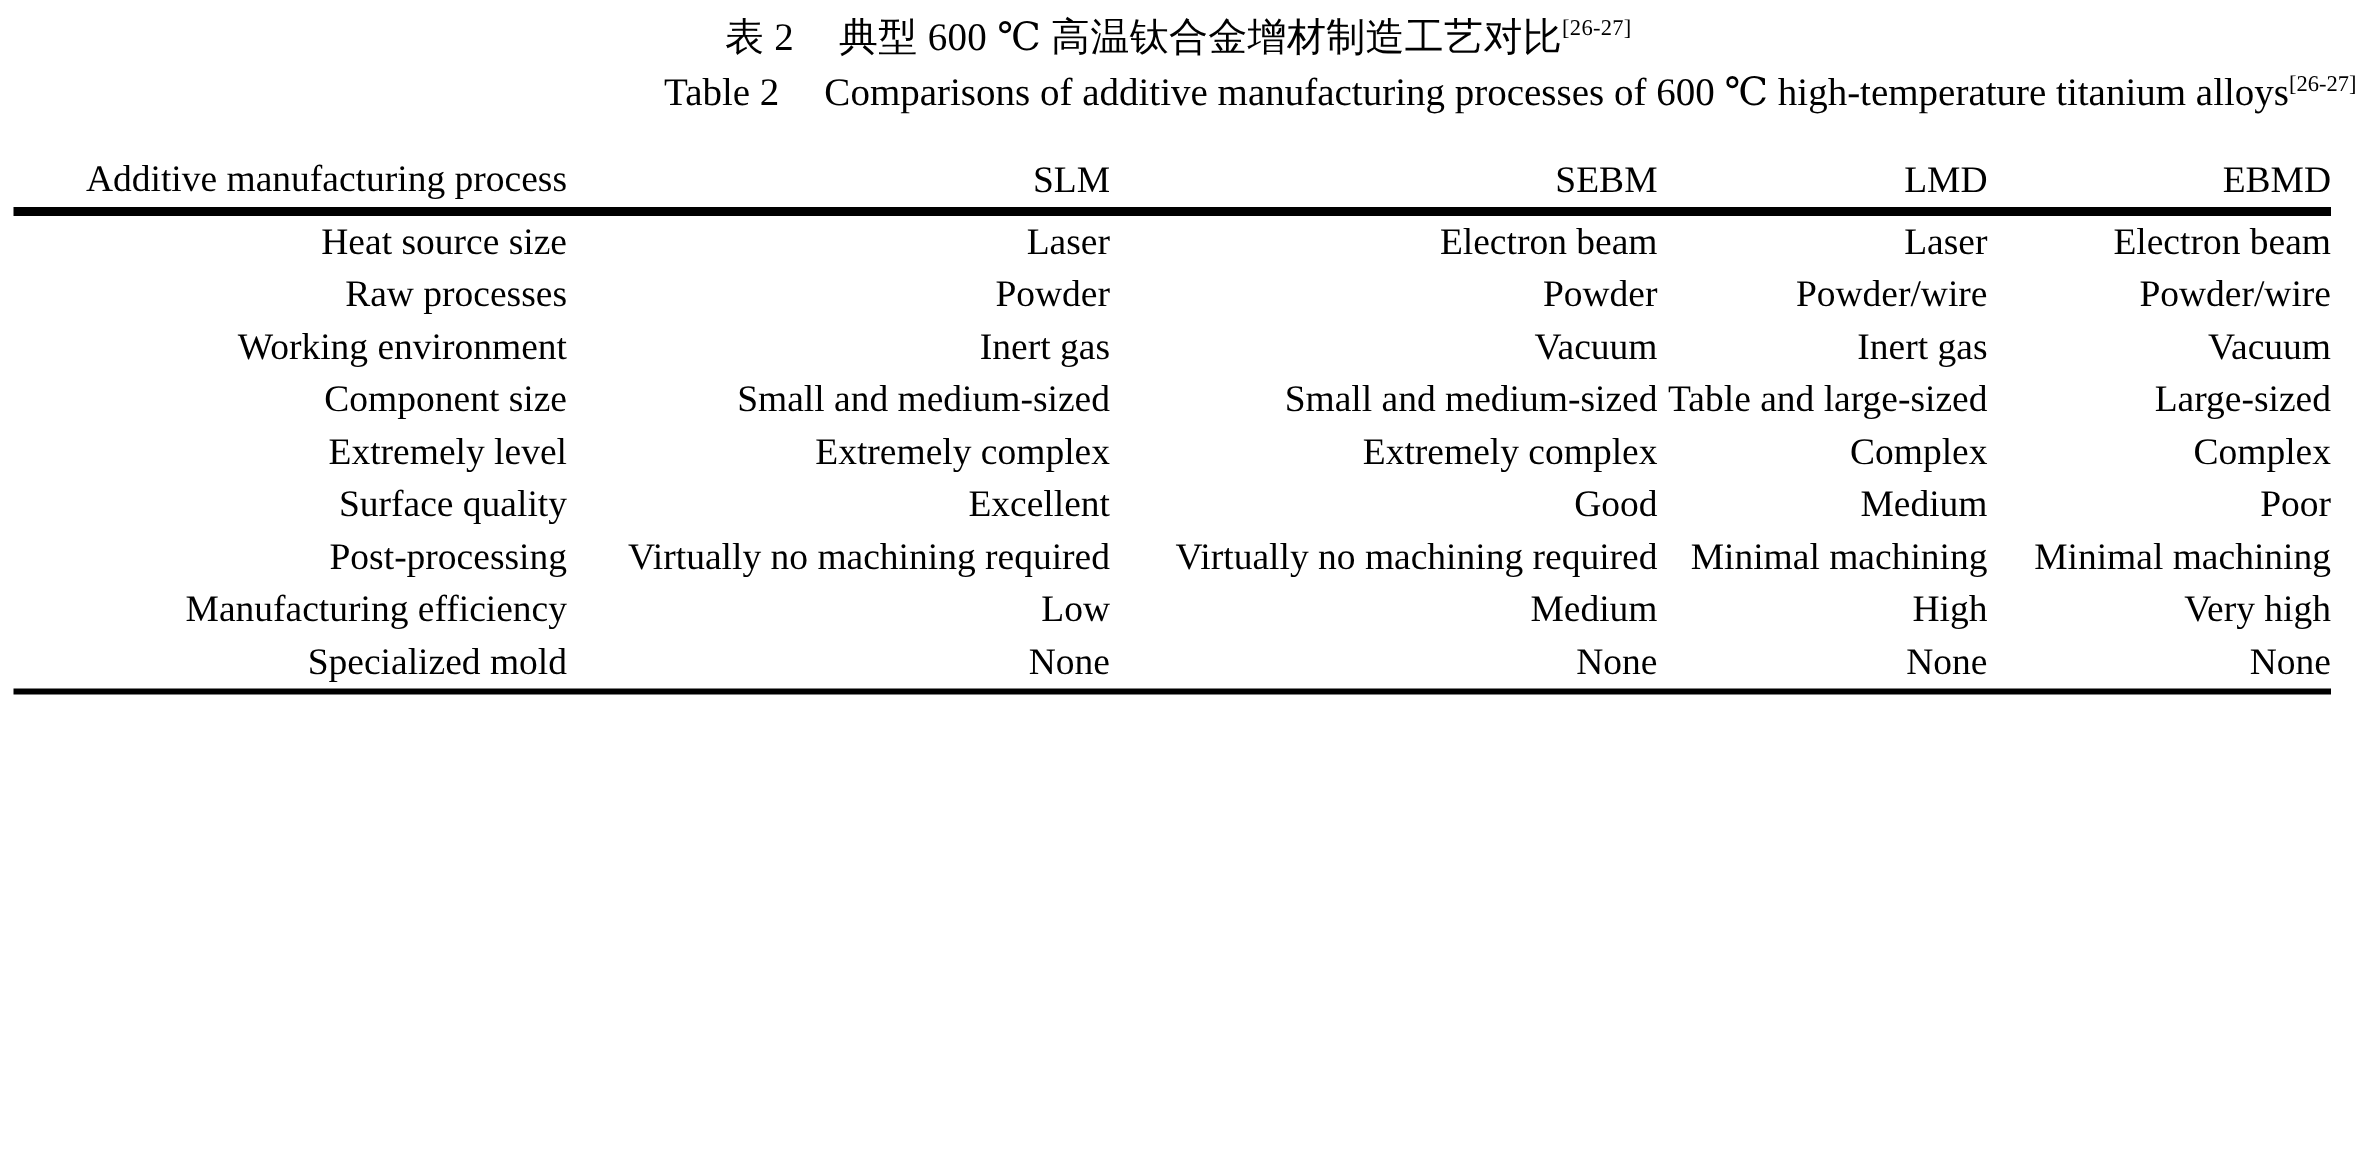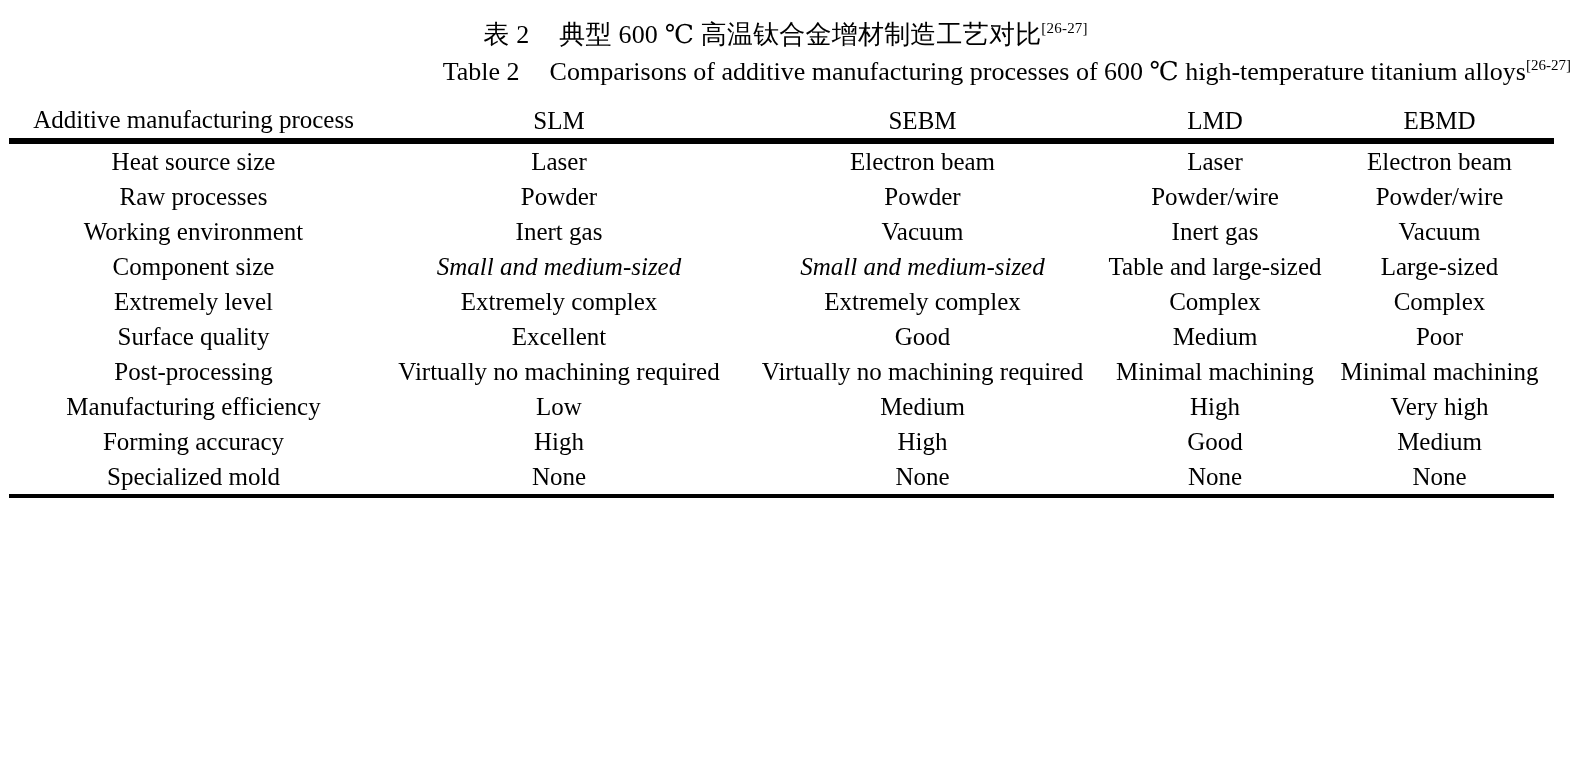--- a/index.html
+++ b/index.html
@@ -19,21 +19,21 @@
     position: relative;
     width: 1571px;
     height: 774px;
     box-sizing: border-box;
   }
 
   
   .caption-block {
     width: 1571px;
     text-align: center;
-    padding-top: 16px;
+    padding-top: 6px;
   }
   .caption-cn {
     font-size: 26px;
     line-height: 38px;
     white-space: pre;
     letter-spacing: 0.2px;
   }
   .caption-en {
     font-size: 26px;
     line-height: 36px;
@@ -60,21 +60,21 @@
   }
   table.tbl {
     width: 1545px;
     border-collapse: collapse;
     table-layout: fixed;
     font-size: 25px;
   }
   table.tbl td, table.tbl th {
     border: 0;
     padding: 0;
-    text-align: center;
+    text-align: right;
     vertical-align: top;
     font-weight: normal;
   }
 
   
   .rule-top {
     height: 0;
     border-top: 4px solid #000;
     font-size: 0;
     line-height: 0;
@@ -103,21 +103,21 @@
   .cell {
     padding: 7px 12px 7px 9px;
     line-height: 35px;
   }
   thead .cell {
     padding-top: 9px;
     padding-bottom: 9px;
   }
   .hdr-first { line-height: 34px; }
 
-  .nowrapcell { white-space: nowrap; font-style: italic; }
+  .nowrapcell { white-space: nowrap; }
 </style>
 </head>
 <body>
 
 <div class="page">
 
   <div class="caption-block">
     <div class="caption-cn"><span class="label">表 2</span><span class="sp"></span><span>典型 600 ℃ 高温钛合金增材制造工艺对比</span><sup class="ref">[26-27]</sup></div>
     <div class="caption-en"><span class="label">Table 2</span><span class="sp"></span><span>Comparisons of additive manufacturing processes of 600 ℃ high-temperature titanium alloys</span><sup class="ref">[26-27]</sup></div>
   </div>
@@ -217,27 +217,20 @@
         </tr>
 
         <tr>
           <td class="cell">Manufacturing efficiency</td>
           <td class="cell">Low</td>
           <td class="cell">Medium</td>
           <td class="cell">High</td>
           <td class="cell">Very high</td>
         </tr>
 
-        <tr>
-          <td class="cell">Forming accuracy</td>
-          <td class="cell">High</td>
-          <td class="cell">High</td>
-          <td class="cell">Good</td>
-          <td class="cell">Medium</td>
-        </tr>
 
         <tr>
           <td class="cell">Specialized mold</td>
           <td class="cell">None</td>
           <td class="cell">None</td>
           <td class="cell">None</td>
           <td class="cell">None</td>
         </tr>
 
       </tbody>

